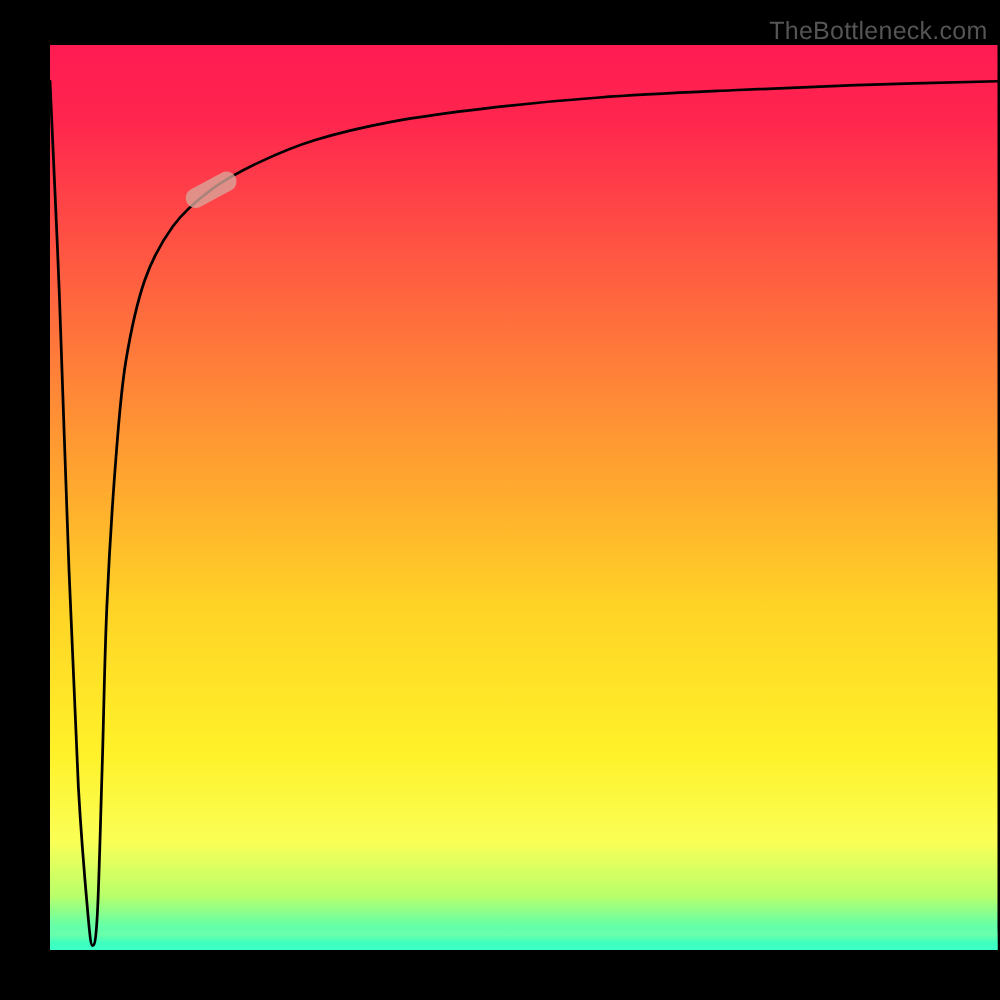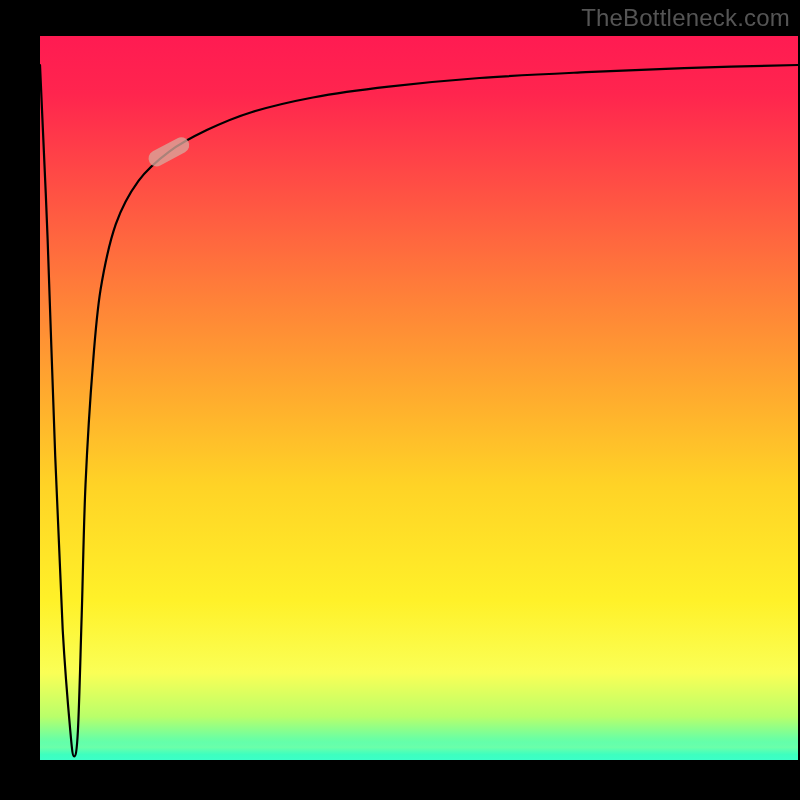--- a/index.html
+++ b/index.html
@@ -46,24 +46,24 @@
     background: linear-gradient(
       to bottom,
       rgba(160,255,120,0.0) 0%,
       rgba(120,255,160,0.6) 30%,
       rgba(60,255,190,0.9) 70%,
       rgba(60,255,200,1) 100%
     );
   }
   .watermark {
     position: absolute;
-    top: 4px;
+    top: 14px;
     right: 10px;
     color: #555;
-    font-size: 24px;
+    font-size: 20px;
     letter-spacing: 0.2px;
     user-select: none;
   }
   svg.curve {
     position: absolute;
     left: 0;
     top: 0;
     width: 100%;
     height: 100%;
     overflow: visible;

